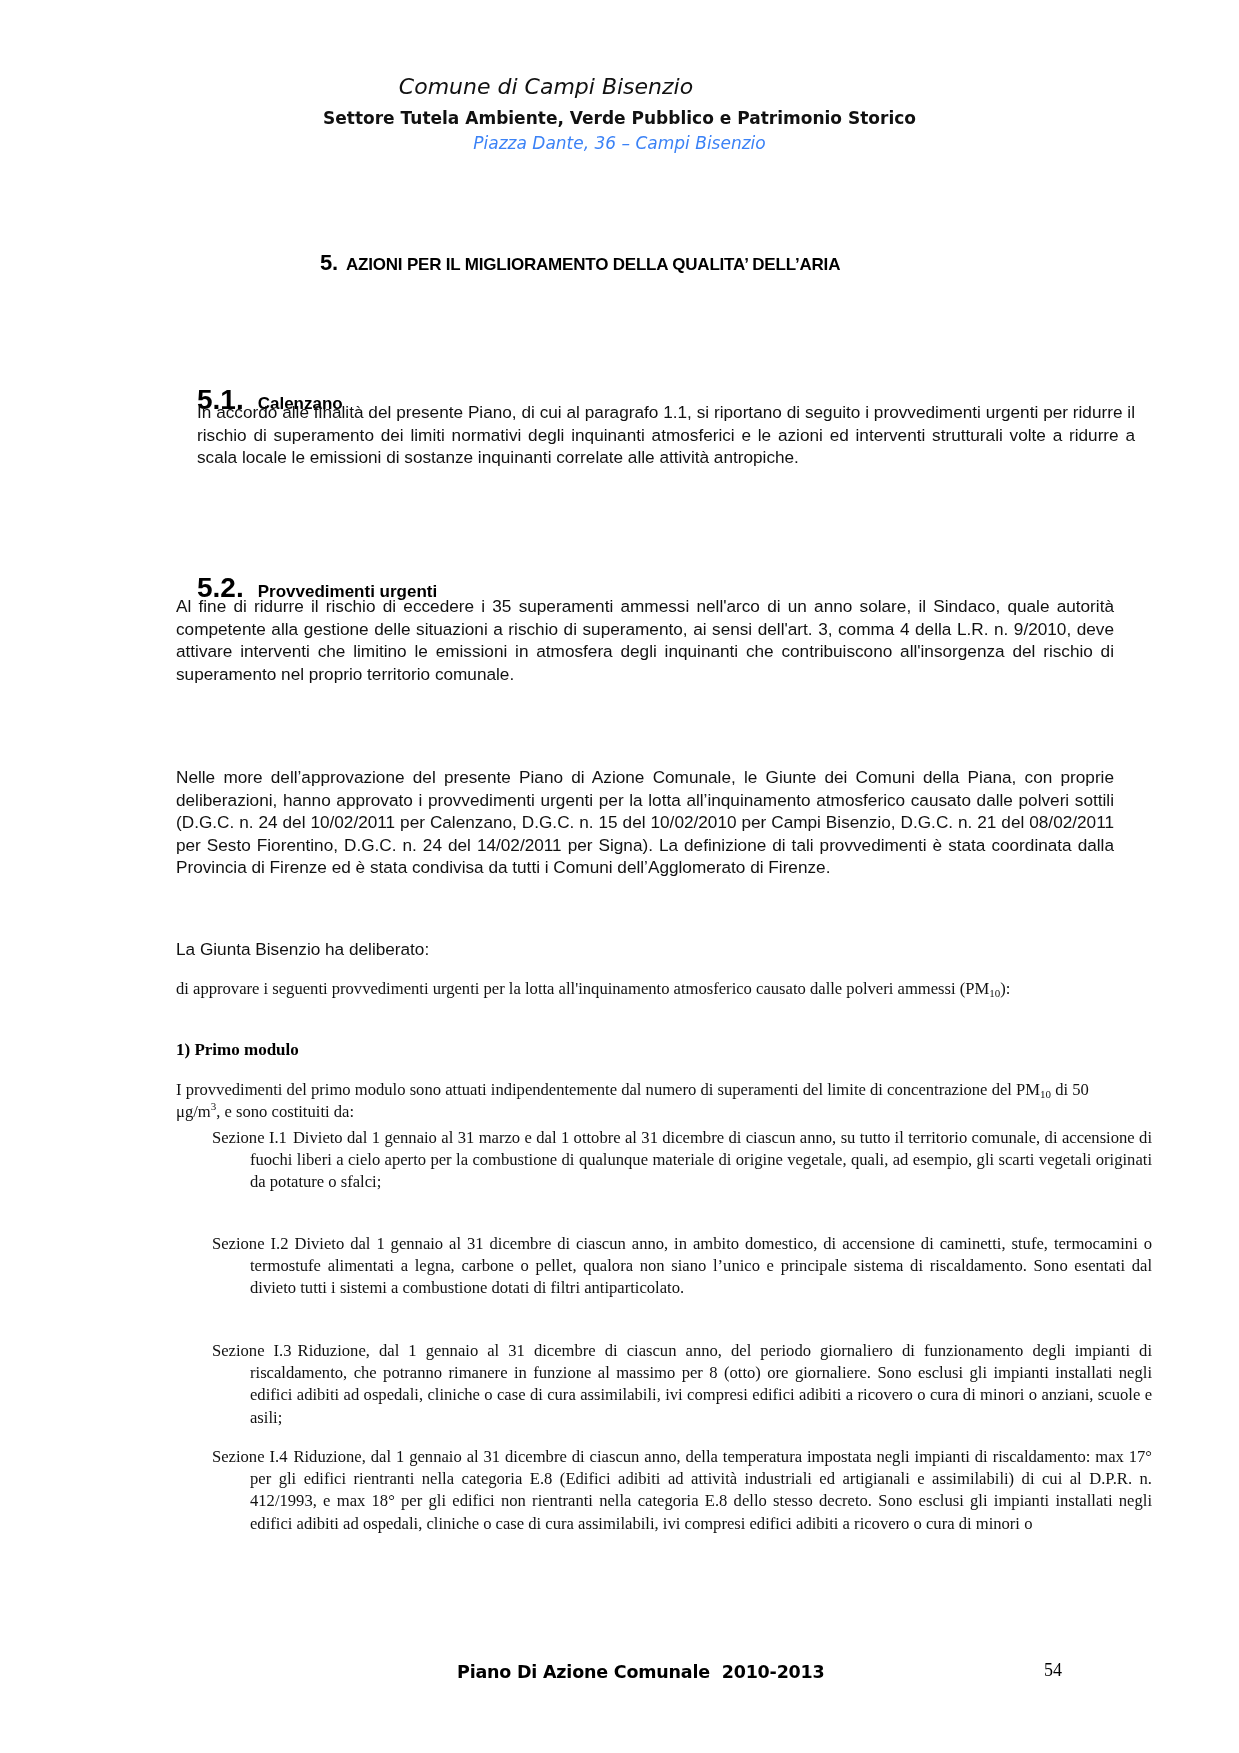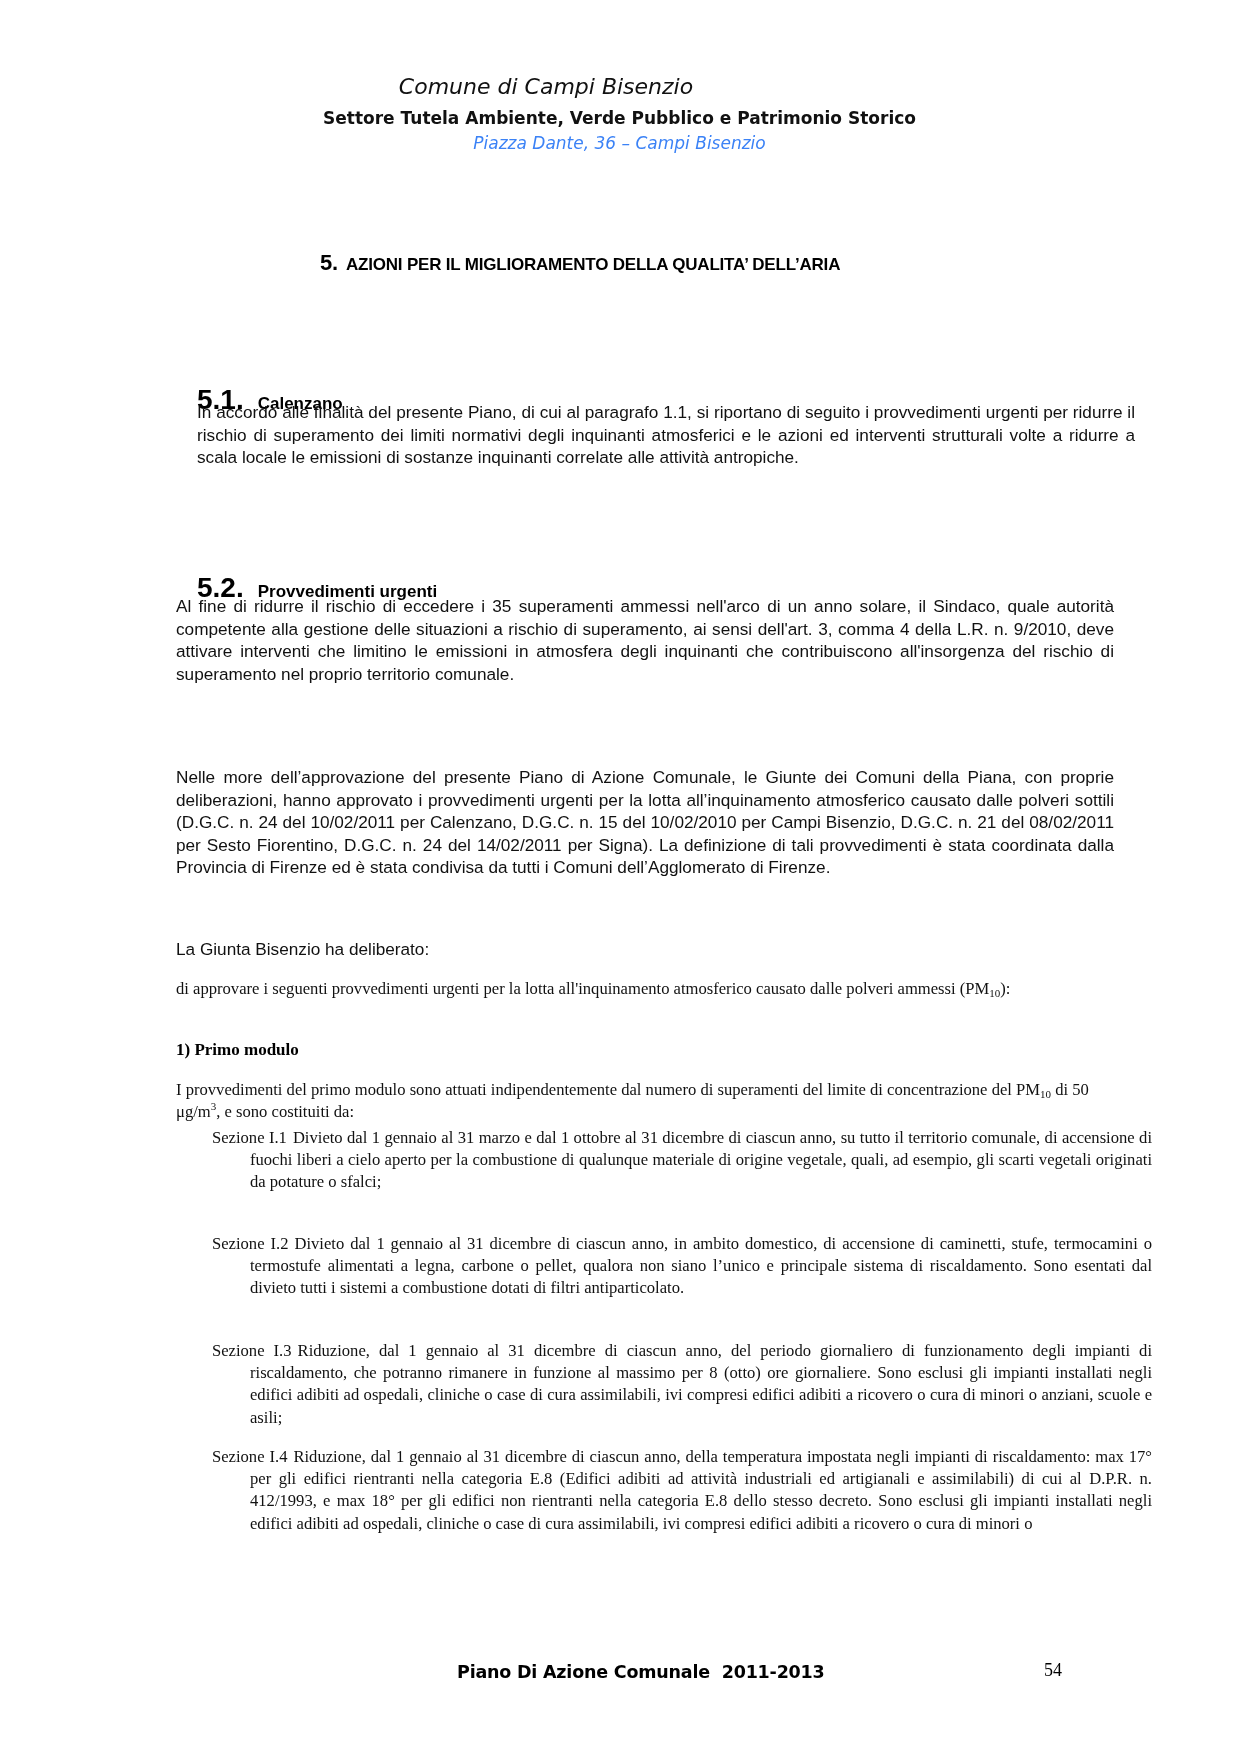--- a/index.html
+++ b/index.html
@@ -133,14 +133,14 @@
 </div>
 
 <div class="abs p-serif sezione sezione-wrap" style="top:1340px;">
   <span class="label">Sezione I.3</span><span>Riduzione, dal 1 gennaio al 31 dicembre di ciascun anno, del periodo giornaliero di funzionamento degli impianti di riscaldamento, che potranno rimanere in funzione al massimo per 8 (otto) ore giornaliere. Sono esclusi gli impianti installati negli edifici adibiti ad ospedali, cliniche o case di cura assimilabili, ivi compresi edifici adibiti a ricovero o cura di minori o anziani, scuole e asili;</span>
 </div>
 
 <div class="abs p-serif sezione sezione-wrap" style="top:1446px;">
   <span class="label">Sezione I.4</span><span>Riduzione, dal 1 gennaio al 31 dicembre di ciascun anno, della temperatura impostata negli impianti di riscaldamento: max 17° per gli edifici rientranti nella categoria E.8 (Edifici adibiti ad attività industriali ed artigianali e assimilabili) di cui al D.P.R. n. 412/1993, e max 18° per gli edifici non rientranti nella categoria E.8 dello stesso decreto. Sono esclusi gli impianti installati negli edifici adibiti ad ospedali, cliniche o case di cura assimilabili, ivi compresi edifici adibiti a ricovero o cura di minori o</span>
 </div>
 
-<div class="abs footer-title" style="white-space:pre;">Piano Di Azione Comunale  2011-2013</div>
+<div class="abs footer-title" style="white-space:pre;">Piano Di Azione Comunale  2010-2013</div>
 <div class="abs footer-page">54</div>
 
 </body></html>

